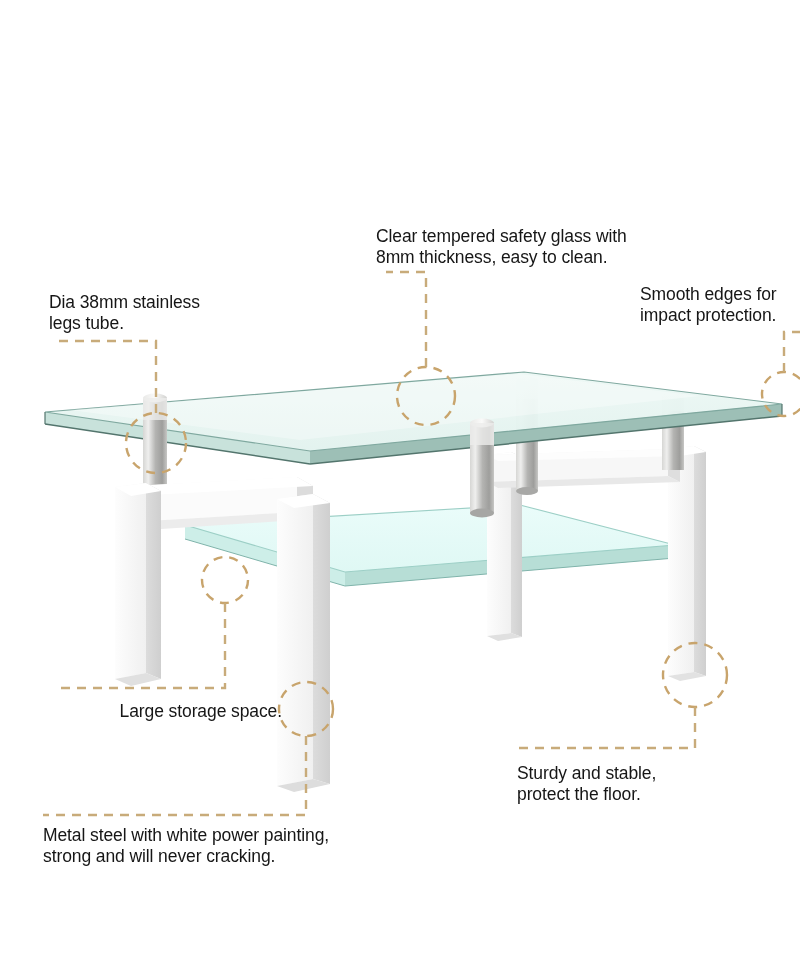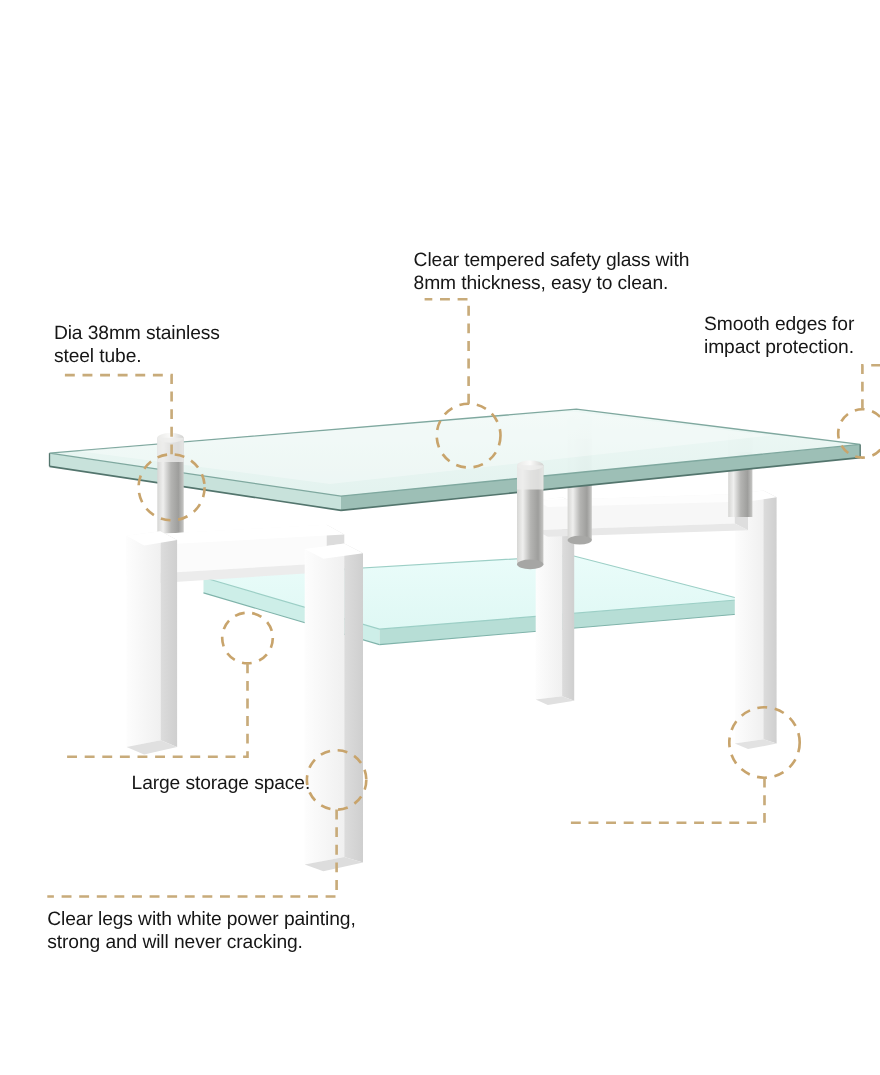--- a/index.html
+++ b/index.html
@@ -178,24 +178,26 @@
         <circle cx="695" cy="675" r="32" stroke="#c8a46c"></circle>
         <path d="M695 707 L695 748 L518 748"></path>
       </g>
     </g>
   </svg>
 
   <div class="callout-text" id="lbl-glass">Clear tempered safety glass with
 8mm thickness, easy to clean.</div>
 
   <div class="callout-text" id="lbl-tube">Dia 38mm stainless
-steel tube.</div>
+legs tube.</div>
 
   <div class="callout-text" id="lbl-edges">Smooth edges for
 impact protection.</div>
 
   <div class="callout-text" id="lbl-storage">Large storage space.</div>
 
-  <div class="callout-text" id="lbl-legs">Clear legs with white power painting,
+  <div class="callout-text" id="lbl-legs">Metal steel with white power painting,
 strong and will never cracking.</div>
 
+  <div class="callout-text" id="lbl-sturdy">Sturdy and stable,
+protect the floor.</div>
 
 </div>
 
 </body></html>

